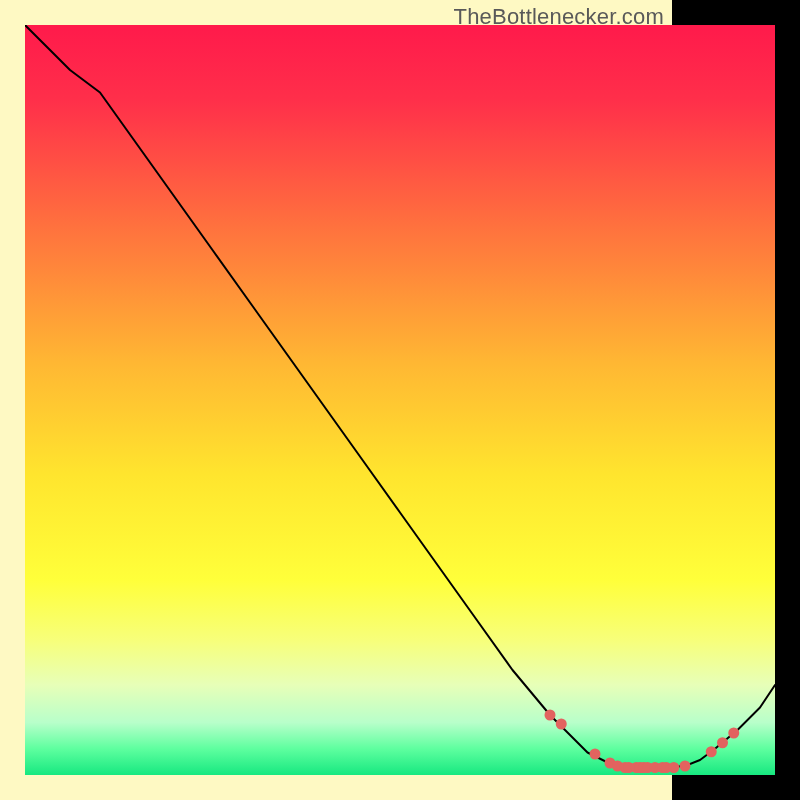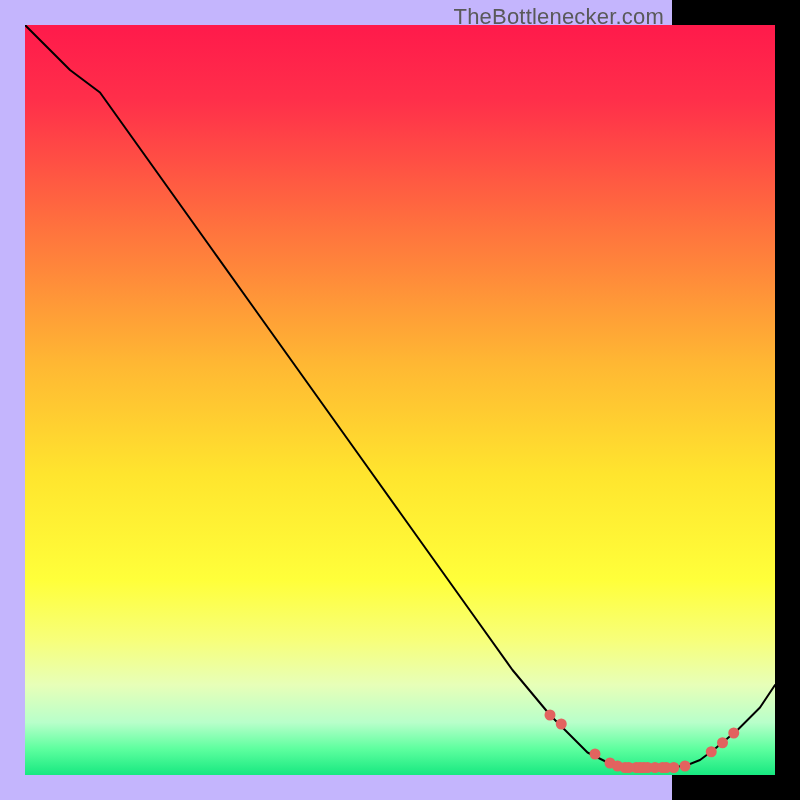--- a/index.html
+++ b/index.html
@@ -8,21 +8,21 @@
     width: 800px;
     height: 800px;
     background: #000;
     overflow: hidden;
     font-family: Arial, Helvetica, sans-serif;
   }
   .frame {
     position: relative;
     width: 672px;
     height: 800px;
-    background: #c4b5fd;
+    background: #fef9c3;
   }
   .plot {
     position: absolute;
     left: 25px;
     top: 25px;
     width: 750px;
     height: 750px;
   }
   .watermark {
     position: absolute;

